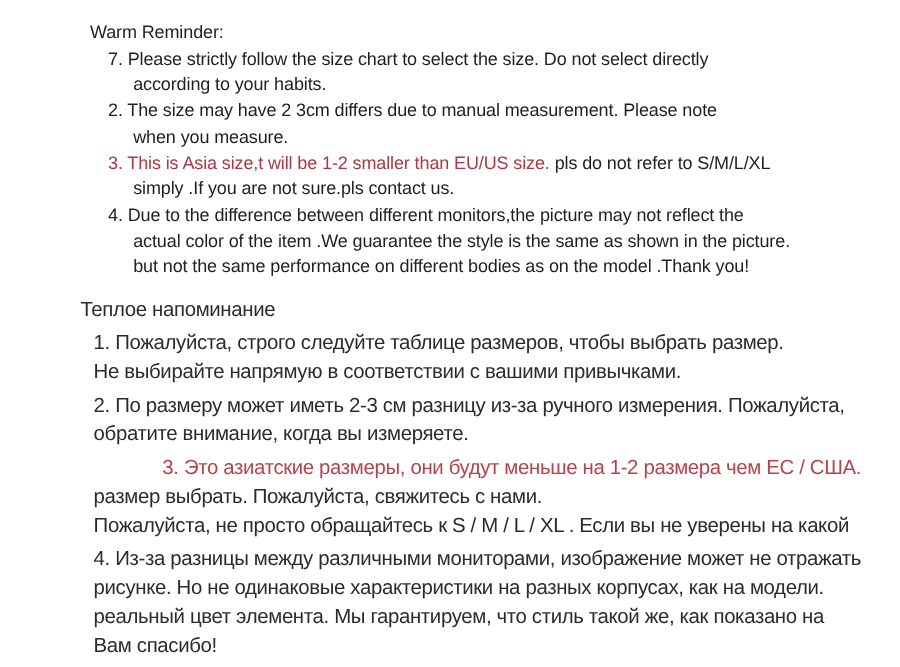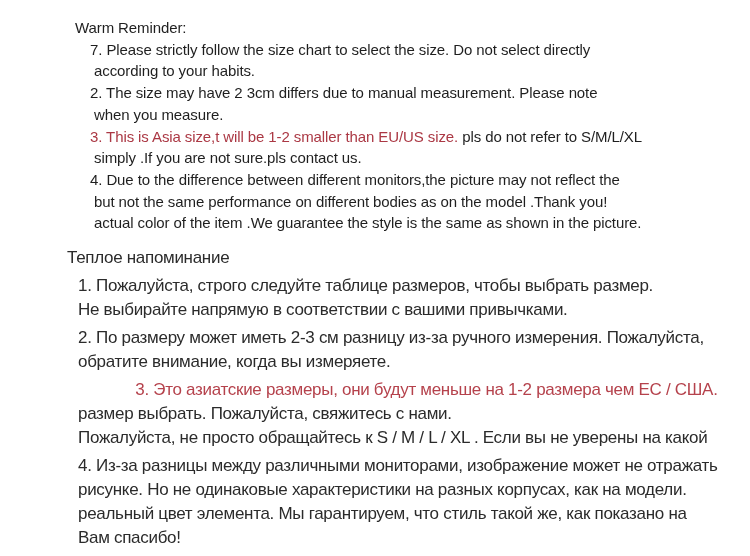--- a/index.html
+++ b/index.html
@@ -25,21 +25,21 @@
   .en-section {
     position: absolute;
     left: 75px; top: 17px;
     font-size: 15px;
     line-height: 21.7px;
     letter-spacing: -0.1px;
     color: var(--en-text);
     white-space: nowrap;
   }
   .en-num  { margin-left: 15px; }
-  .en-cont { margin-left: 19px; }
+  .en-cont { margin-left: 36px; }
   .en-red  { color: var(--en-red); }
   
   .ru-section {
     position: absolute;
     left: 67px; top: 246px;
     font-size: 17px;
     line-height: 24px;
     letter-spacing: -0.3px;
     color: var(--ru-text);
     white-space: nowrap;
@@ -56,22 +56,22 @@
 
   <div class="en-section">
     <div>Warm Reminder:</div>
     <div class="en-num">7. Please strictly follow the size chart to select the size. Do not select directly</div>
     <div class="en-cont">according to your habits.</div>
     <div class="en-num">2. The size may have 2 3cm differs due to manual measurement. Please note</div>
     <div class="en-cont">when you measure.</div>
     <div class="en-num"><span class="en-red">3. This is Asia size,t will be 1-2 smaller than EU/US size.</span><span> pls do not refer to S/M/L/XL</span></div>
     <div class="en-cont">simply .If you are not sure.pls contact us.</div>
     <div class="en-num">4. Due to the difference between different monitors,the picture may not reflect the</div>
+    <div class="en-cont">actual color of the item .We guarantee the style is the same as shown in the picture.</div>
     <div class="en-cont">but not the same performance on different bodies as on the model .Thank you!</div>
-    <div class="en-cont">actual color of the item .We guarantee the style is the same as shown in the picture.</div>
   </div>
 
   <div class="ru-section">
     <div class="ru-title">Теплое напоминание</div>
     <div class="ru-para first">
       <div>1. Пожалуйста, строго следуйте таблице размеров, чтобы выбрать размер.</div>
       <div>Не выбирайте напрямую в соответствии с вашими привычками.</div>
     </div>
     <div class="ru-para">
       <div>2. По размеру может иметь 2-3 см разницу из-за ручного измерения. Пожалуйста,</div>

